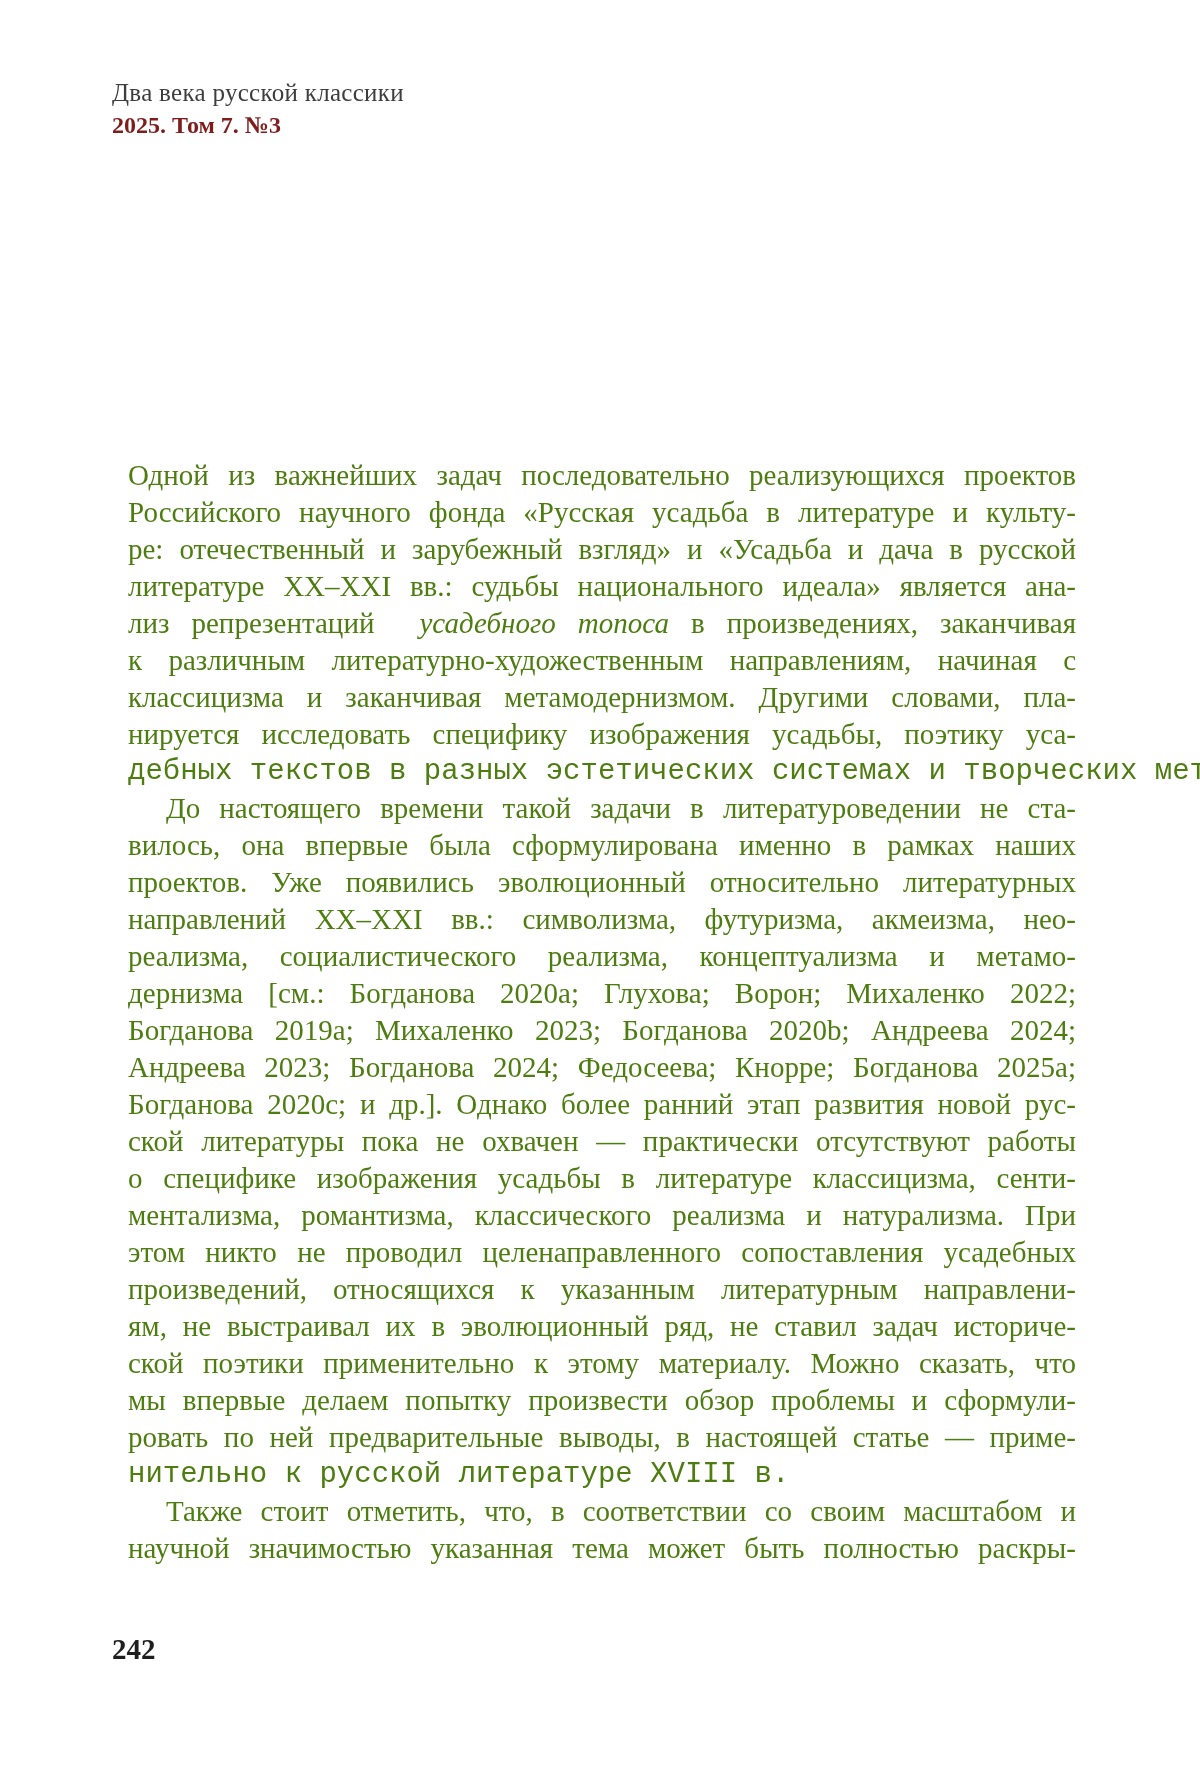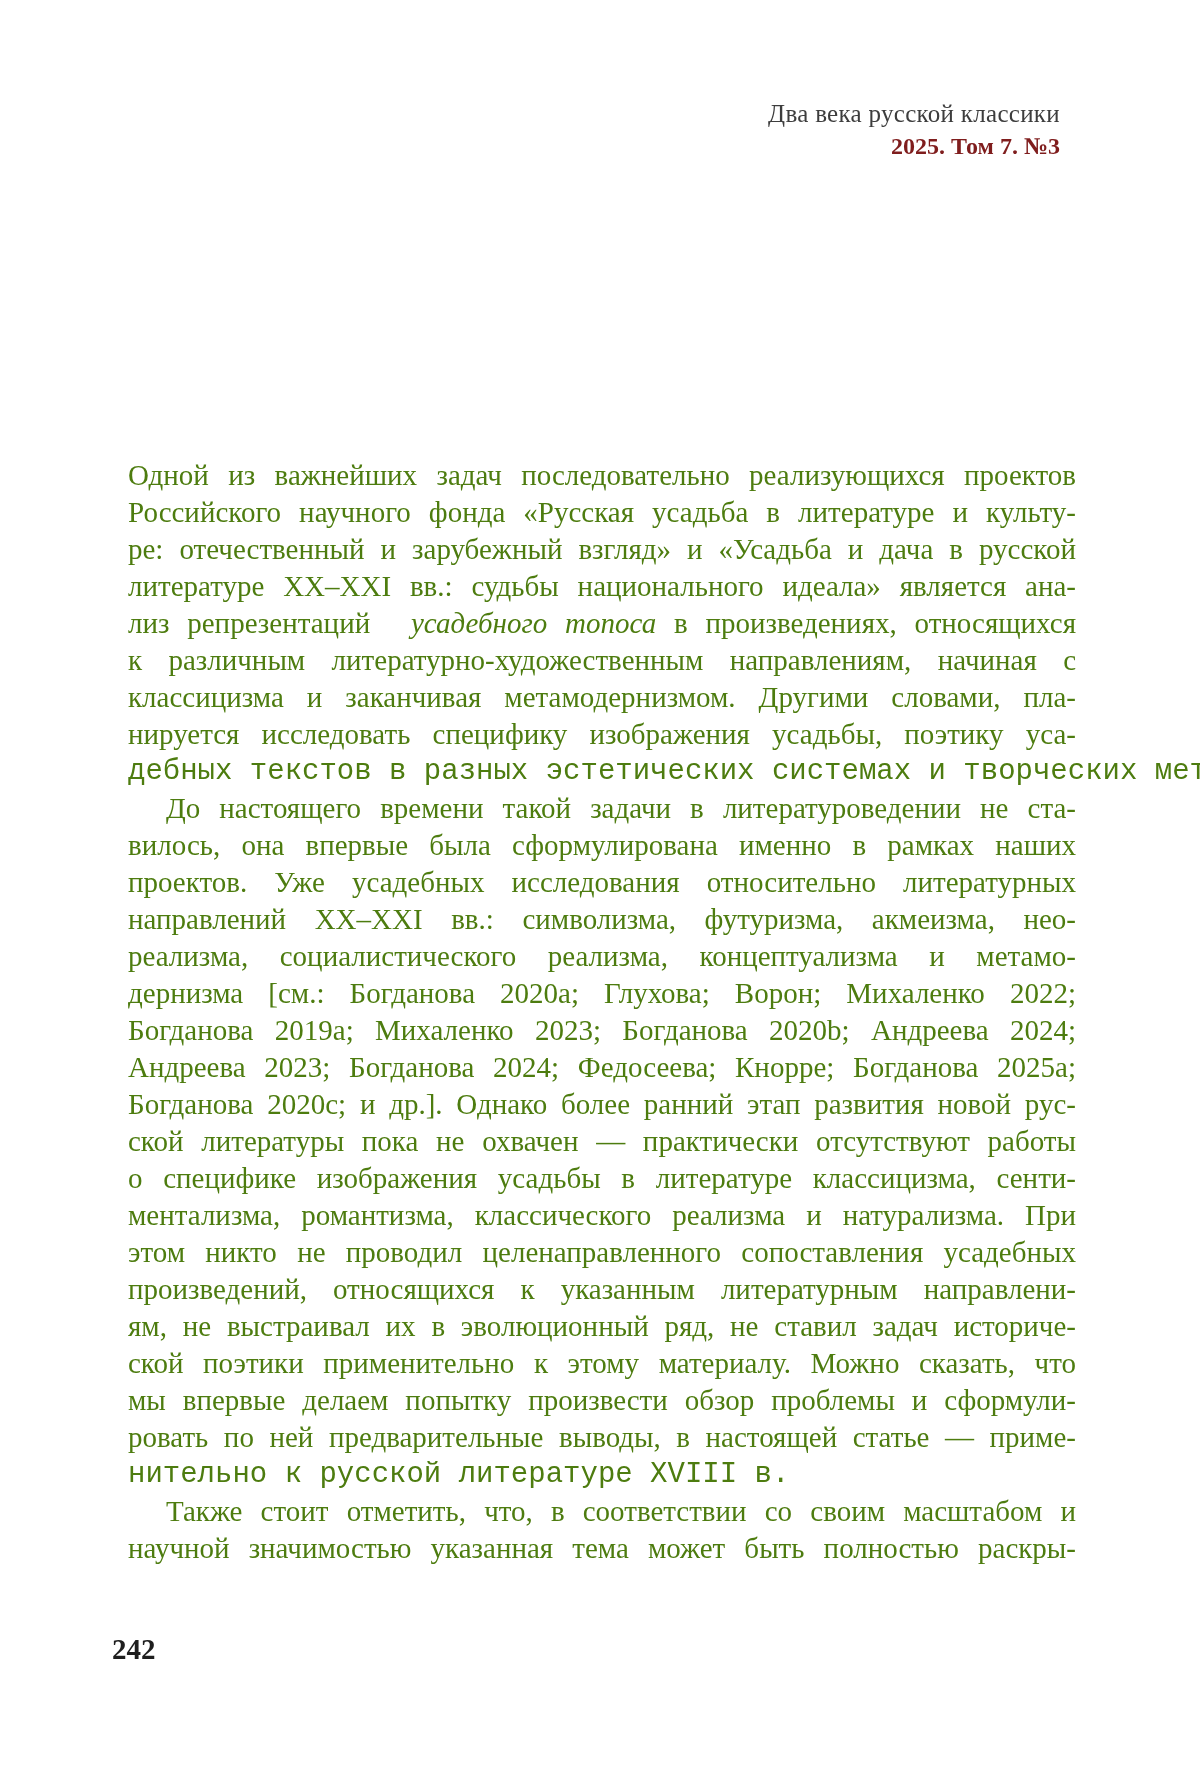--- a/index.html
+++ b/index.html
@@ -8,23 +8,23 @@
     width: 1200px;
     height: 1780px;
     background: #ffffff;
     font-family: "Liberation Serif", "DejaVu Serif", serif;
     overflow: hidden;
     margin: 0 auto;
   }
   .running-head {
     position: absolute;
     left: 112px;
-    top: 100px;
+    top: 79px;
     width: 948px;
-    text-align: right;
+    text-align: left;
   }
   .journal-title {
     font-size: 25px;
     line-height: 28px;
     color: #3d3d3d;
     letter-spacing: 0.3px;
   }
   .journal-issue {
     font-size: 24px;
     line-height: 28px;
@@ -71,28 +71,28 @@
   <div class="running-head">
     <div class="journal-title">Два века русской классики</div>
     <div class="journal-issue">2025. Том 7. №3</div>
   </div>
 
   <div class="body-text">
       <div class="line"><span>Одной из важнейших задач последовательно реализующихся проектов</span></div>
       <div class="line"><span>Российского научного фонда «Русская усадьба в литературе и культу-</span></div>
       <div class="line"><span>ре: отечественный и зарубежный взгляд» и «Усадьба и дача в русской</span></div>
       <div class="line"><span>литературе XX–XXI вв.: судьбы национального идеала» является ана-</span></div>
-      <div class="line"><span>лиз репрезентаций </span><span class="it">усадебного топоса</span><span> в произведениях, относящихся</span></div>
+      <div class="line"><span>лиз репрезентаций </span><span class="it">усадебного топоса</span><span> в произведениях, заканчивая</span></div>
       <div class="line"><span>к различным литературно-художественным направлениям, начиная с</span></div>
       <div class="line"><span>классицизма и заканчивая метамодернизмом. Другими словами, пла-</span></div>
       <div class="line"><span>нируется исследовать специфику изображения усадьбы, поэтику уса-</span></div>
       <div class="line para-last"><span>дебных текстов в разных эстетических системах и творческих методах.</span></div>
       <div class="line indent"><span>До настоящего времени такой задачи в литературоведении не ста-</span></div>
       <div class="line"><span>вилось, она впервые была сформулирована именно в рамках наших</span></div>
-      <div class="line"><span>проектов. Уже усадебных исследования относительно литературных</span></div>
+      <div class="line"><span>проектов. Уже появились эволюционный относительно литературных</span></div>
       <div class="line"><span>направлений XX–XXI вв.: символизма, футуризма, акмеизма, нео-</span></div>
       <div class="line"><span>реализма, социалистического реализма, концептуализма и метамо-</span></div>
       <div class="line"><span>дернизма [см.: Богданова 2020a; Глухова; Ворон; Михаленко 2022;</span></div>
       <div class="line"><span>Богданова 2019a; Михаленко 2023; Богданова 2020b; Андреева 2024;</span></div>
       <div class="line"><span>Андреева 2023; Богданова 2024; Федосеева; Кнорре; Богданова 2025a;</span></div>
       <div class="line"><span>Богданова 2020c; и др.]. Однако более ранний этап развития новой рус-</span></div>
       <div class="line"><span>ской литературы пока не охвачен — практически отсутствуют работы</span></div>
       <div class="line"><span>о специфике изображения усадьбы в литературе классицизма, сенти-</span></div>
       <div class="line"><span>ментализма, романтизма, классического реализма и натурализма. При</span></div>
       <div class="line"><span>этом никто не проводил целенаправленного сопоставления усадебных</span></div>

